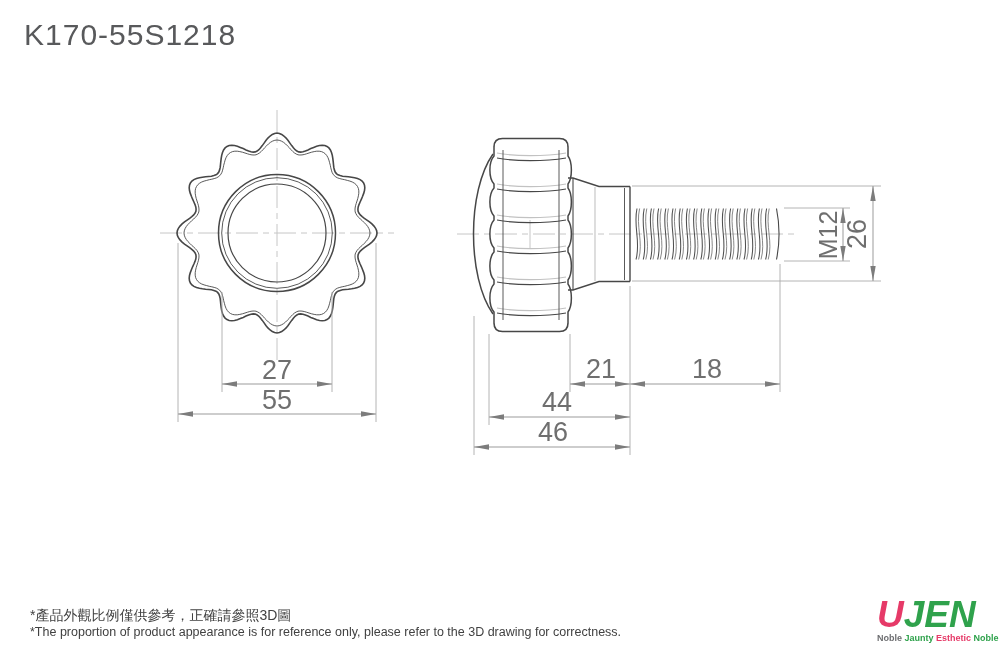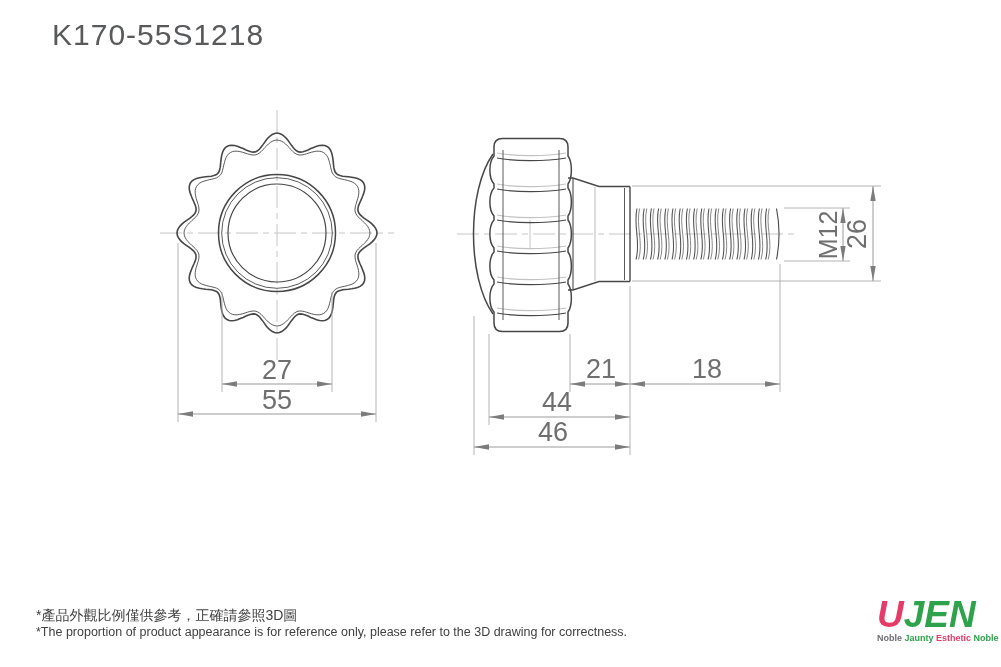--- a/index.html
+++ b/index.html
@@ -1,24 +1,24 @@
 <!DOCTYPE html>
 <html><head>
 <meta charset="utf-8">
 <style>
   html,body{margin:0;padding:0;background:#ffffff;}
   .page{position:relative;width:1001px;height:667px;background:#fff;overflow:hidden;
         font-family:"Liberation Sans",sans-serif;}
   .part-title{position:absolute;left:24px;top:18px;font-size:30px;letter-spacing:1px;
-              color:#58595b;font-weight:400;margin-left:28px;}
+              color:#58595b;font-weight:400;}
   svg{position:absolute;left:0;top:0;}
   svg text{font-family:"Liberation Sans",sans-serif;fill:#6f6f6f;}
   .dim-num{font-size:27px;}
   .dim-num-sm{font-size:25px;}
-  .notes{position:absolute;left:36px;top:606px;color:#414141;}
+  .notes{position:absolute;left:30px;top:606px;color:#414141;}
   .note-zh{font-size:14px;line-height:18px;}
   .note-en{font-size:12.5px;line-height:16px;}
   .logo{position:absolute;left:877px;top:598px;width:106px;text-align:left;}
   .logo-word{font-size:37px;font-weight:bold;line-height:34px;letter-spacing:0px;font-style:italic;}
   .logo-tag{font-size:9px;font-weight:bold;margin-top:1px;white-space:nowrap;letter-spacing:0px;}
   .c-red{color:#e63a68;}
   .c-green{color:#2fa24c;}
   .c-gray{color:#6d6e71;}
 </style>
 </head>

